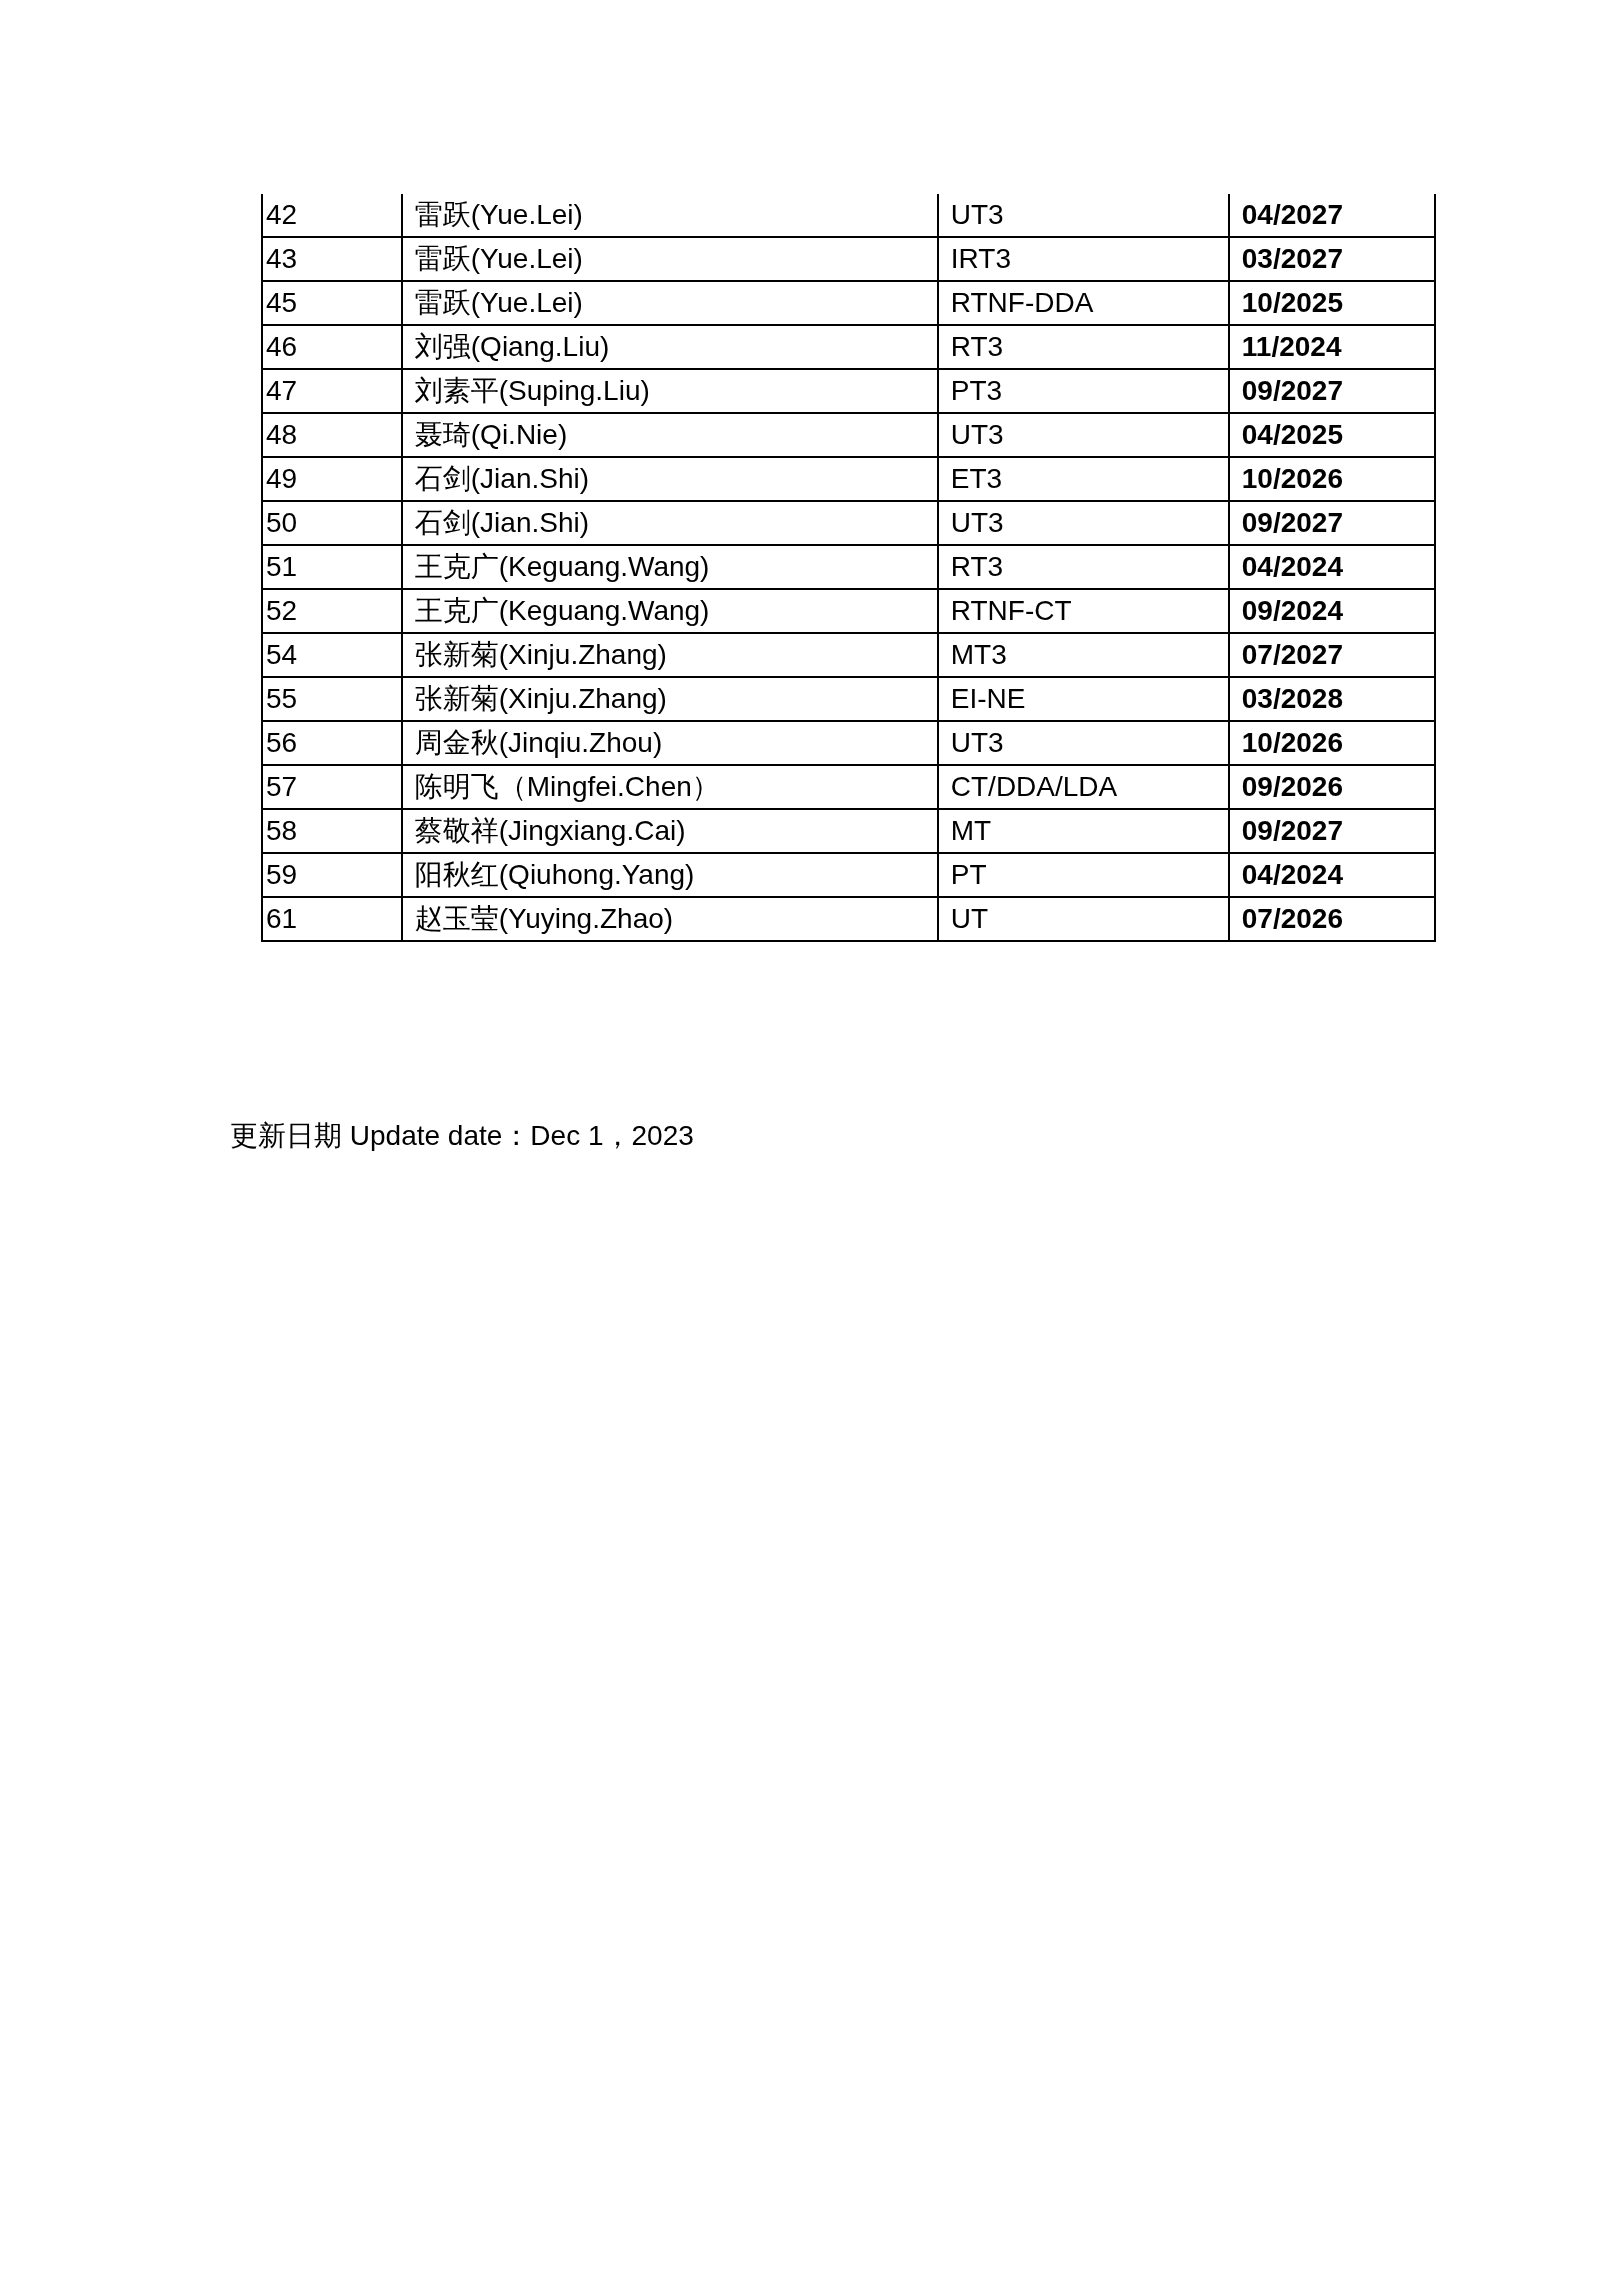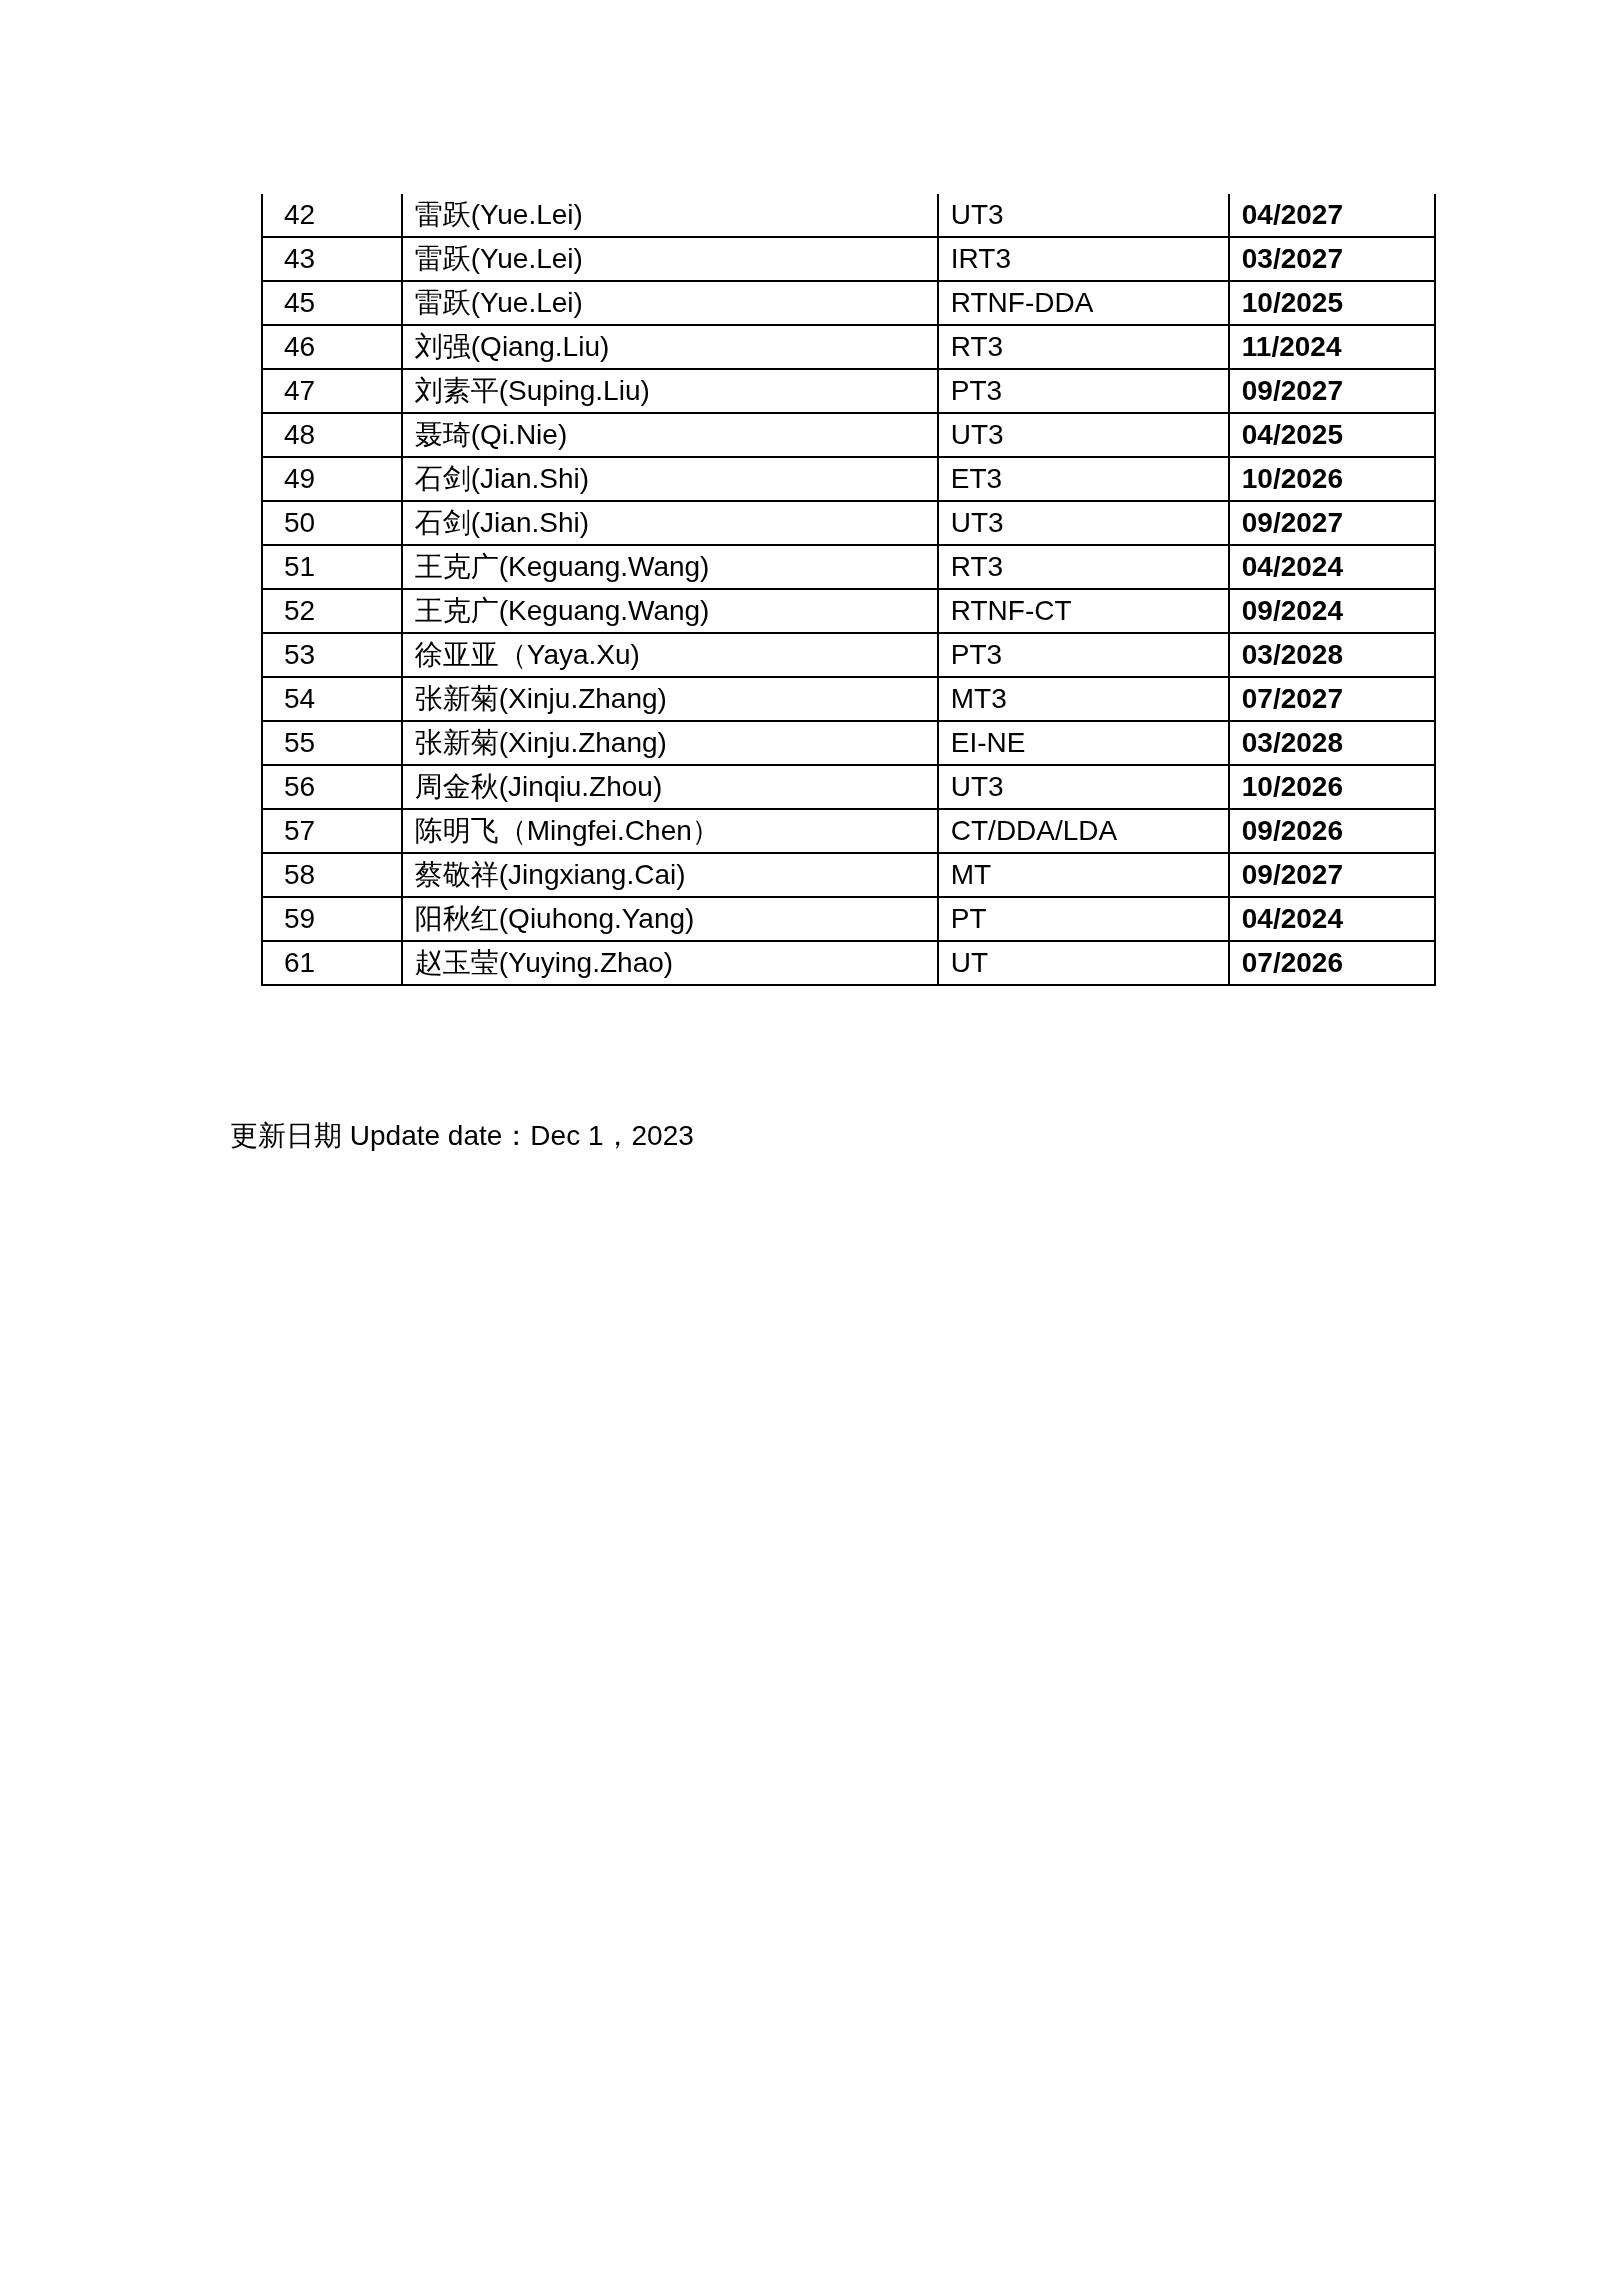--- a/index.html
+++ b/index.html
@@ -35,21 +35,21 @@
     line-height: 1;
     vertical-align: middle;
     white-space: nowrap;
     overflow: hidden;
   }
   
   table.cert-table td:first-child { border-left-width: 2.9px; }
   table.cert-table td:last-child  { border-right-width: 2.9px; font-weight: bold; }
   table.cert-table tr:first-child td { border-top: none; }
   table.cert-table tr:last-child td  { border-bottom-width: 2.9px; }
-  table.cert-table td.col-no { padding-left: 21px; }
+  table.cert-table td.col-no { padding-left: 3px; }
   .update-note {
     position: absolute;
     left: 230px;
     top: 1119px;
     font-size: 28px;
     line-height: 1.2;
     white-space: nowrap;
   }
 </style>
 </head>
@@ -129,26 +129,20 @@
     <td class="col-date">04/2024</td>
   </tr>
 
   <tr>
     <td class="col-no">52</td>
     <td class="col-name">王克广(Keguang.Wang)</td>
     <td class="col-cert">RTNF-CT</td>
     <td class="col-date">09/2024</td>
   </tr>
 
-  <tr>
-    <td class="col-no">53</td>
-    <td class="col-name">徐亚亚（Yaya.Xu)</td>
-    <td class="col-cert">PT3</td>
-    <td class="col-date">03/2028</td>
-  </tr>
 
   <tr>
     <td class="col-no">54</td>
     <td class="col-name">张新菊(Xinju.Zhang)</td>
     <td class="col-cert">MT3</td>
     <td class="col-date">07/2027</td>
   </tr>
 
   <tr>
     <td class="col-no">55</td>

